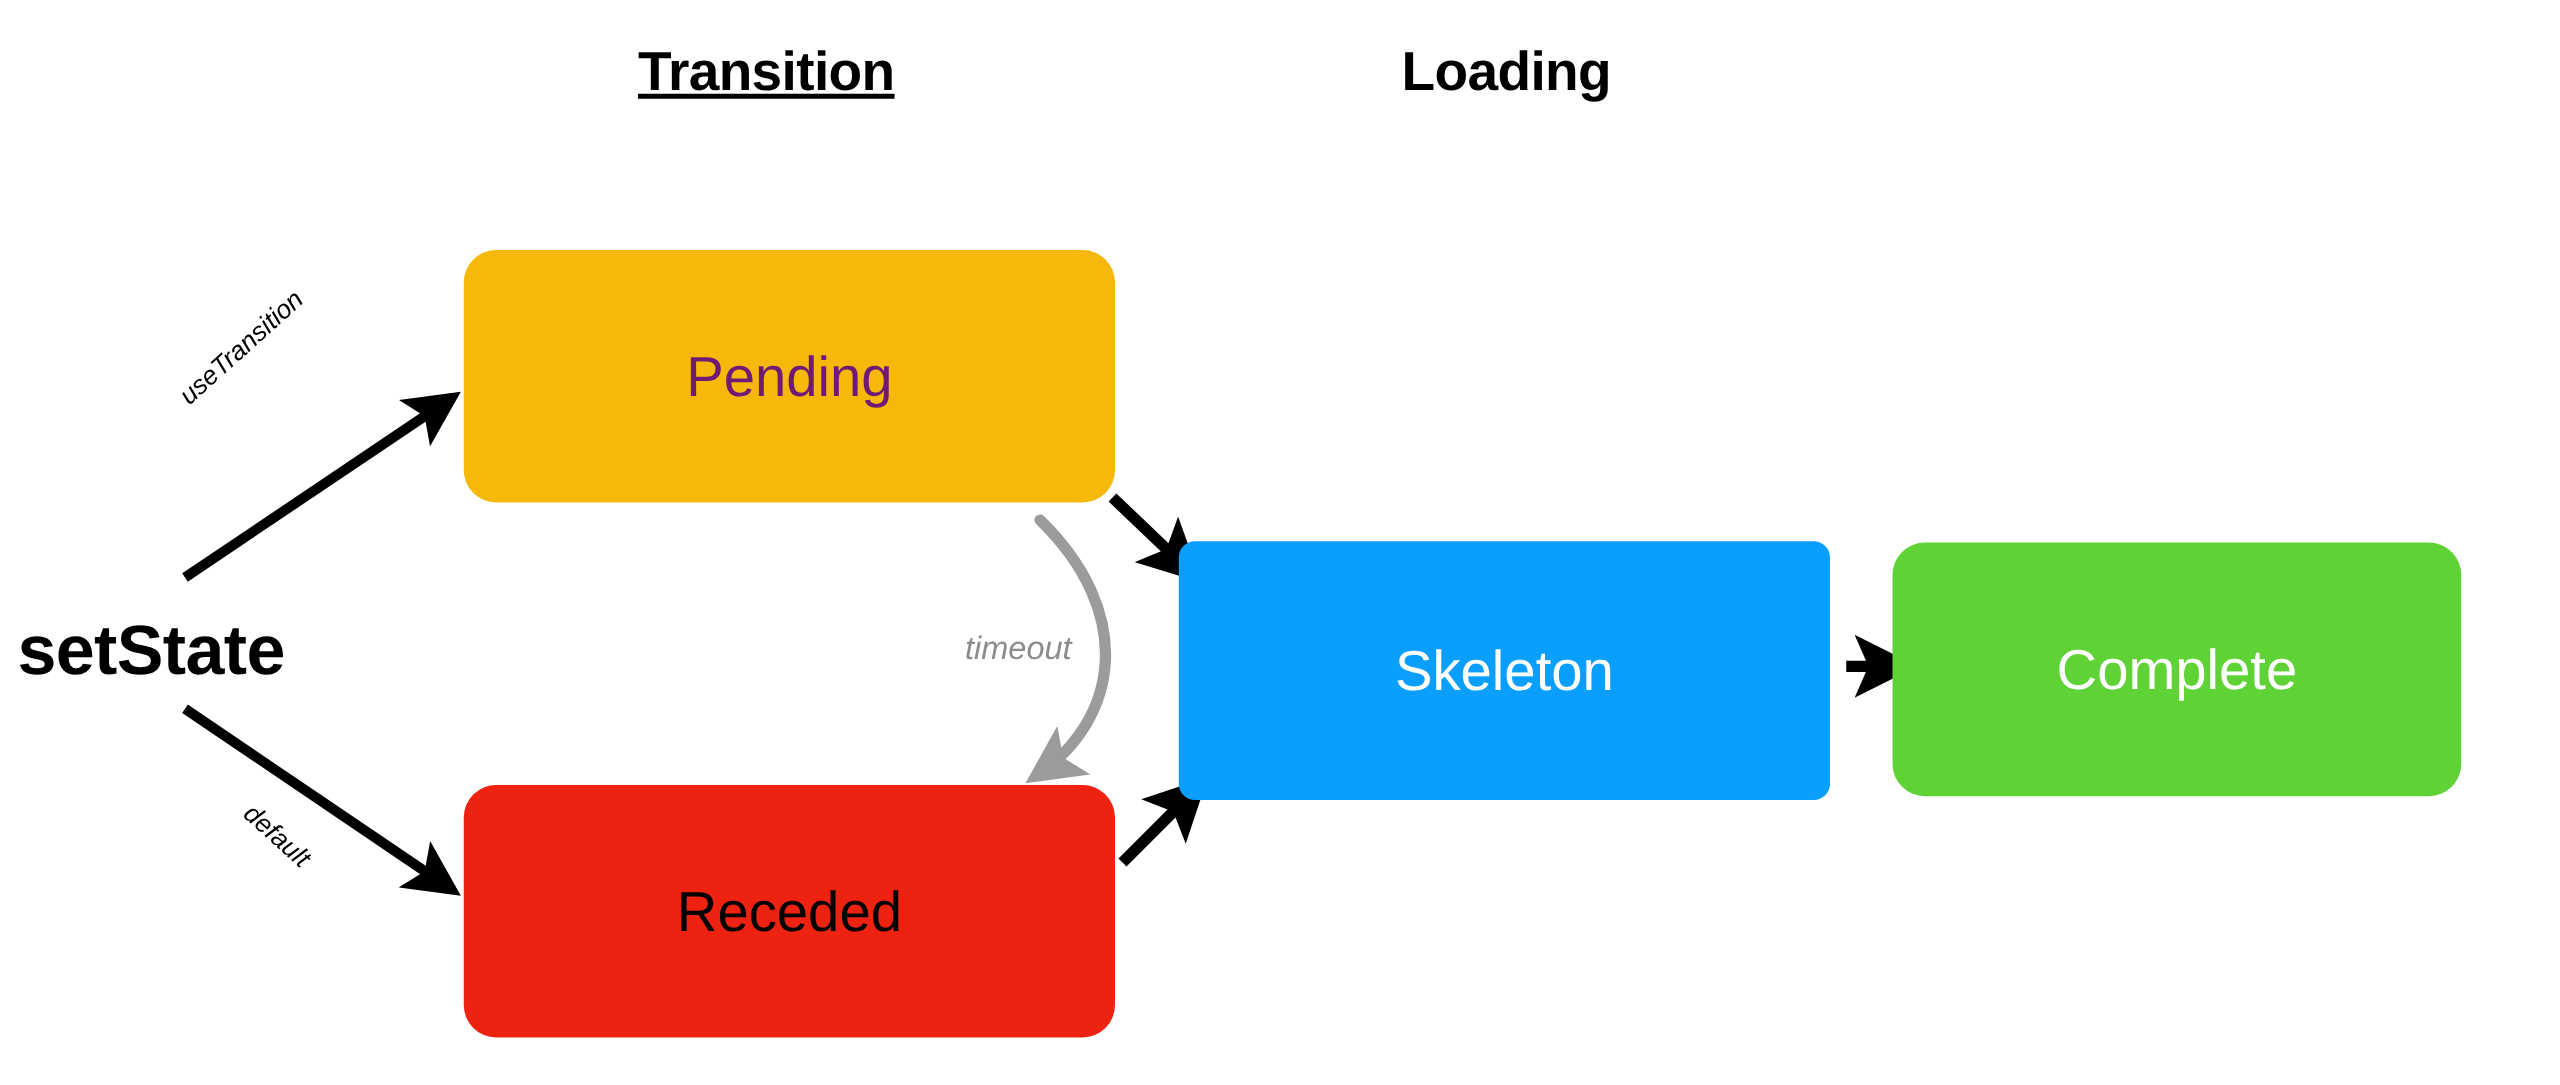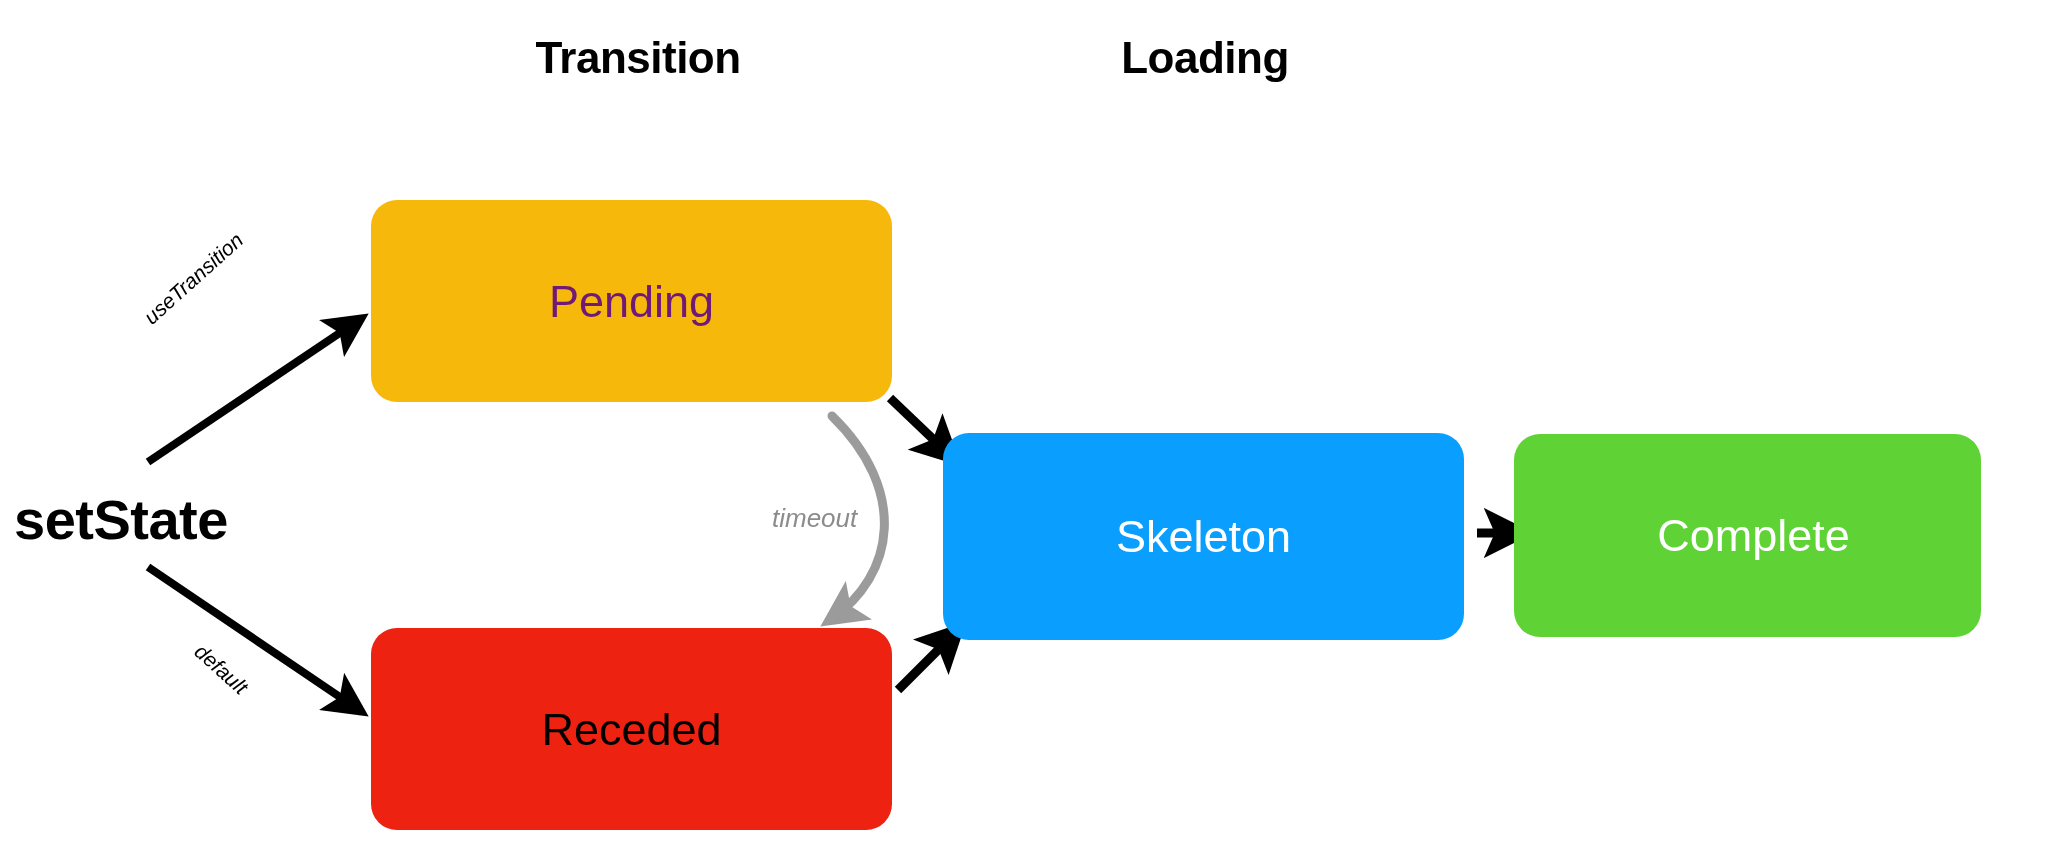--- a/index.html
+++ b/index.html
@@ -24,21 +24,21 @@
     position: absolute;
     font-family: "Liberation Sans", sans-serif;
     font-weight: bold;
     font-size: 44px;
     line-height: 1;
     color: #000000;
     text-align: center;
     white-space: nowrap;
     letter-spacing: -0.5px;
   }
-  #hdr-transition { left: 388px; top: 36px; width: 500px; }
+  #hdr-transition { left: 363px; top: 36px; width: 500px; text-decoration: underline; }
   #hdr-loading    { left: 940px; top: 36px; width: 530px; }
   #hdr-done       { left: 1510px; top: 36px; width: 460px; }
 
   
   .node {
     position: absolute;
     border-radius: 26px;
     display: flex;
     align-items: center;
     justify-content: center;
@@ -147,21 +147,21 @@
   <div class="edge-label" id="lbl-timeout">timeout</div>
 
   <div class="node" id="node-pending" style="background: rgb(247, 184, 12);">
     <span class="node-label" style="color: #701a75;">Pending</span>
   </div>
 
   <div class="node" id="node-receded" style="background: rgb(238, 34, 17);">
     <span class="node-label" style="color: #000000;">Receded</span>
   </div>
 
-  <div class="node" id="node-skeleton" style="background: rgb(10, 159, 255);">
+  <div class="node" id="node-skeleton" style="background: rgb(10, 159, 255); border-radius: 13px;">
     <span class="node-label" style="color: rgb(255, 255, 255);">Skeleton</span>
   </div>
 
-  <div class="node" id="node-complete" style="background: rgb(95, 211, 53); padding-left: 12px;">
+  <div class="node" id="node-complete" style="background: rgb(95, 211, 53);">
     <span class="node-label" style="color: rgb(255, 255, 255);">Complete</span>
   </div>
 
 </div>
 
 </body></html>

